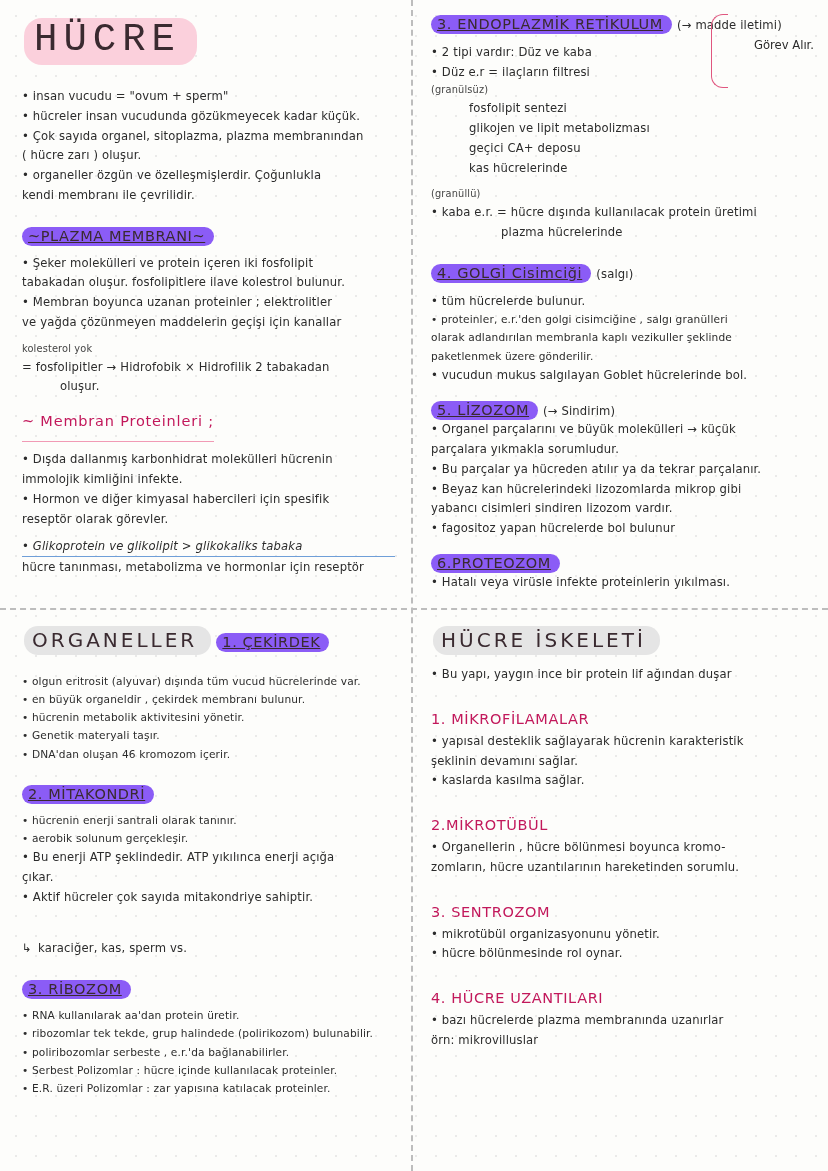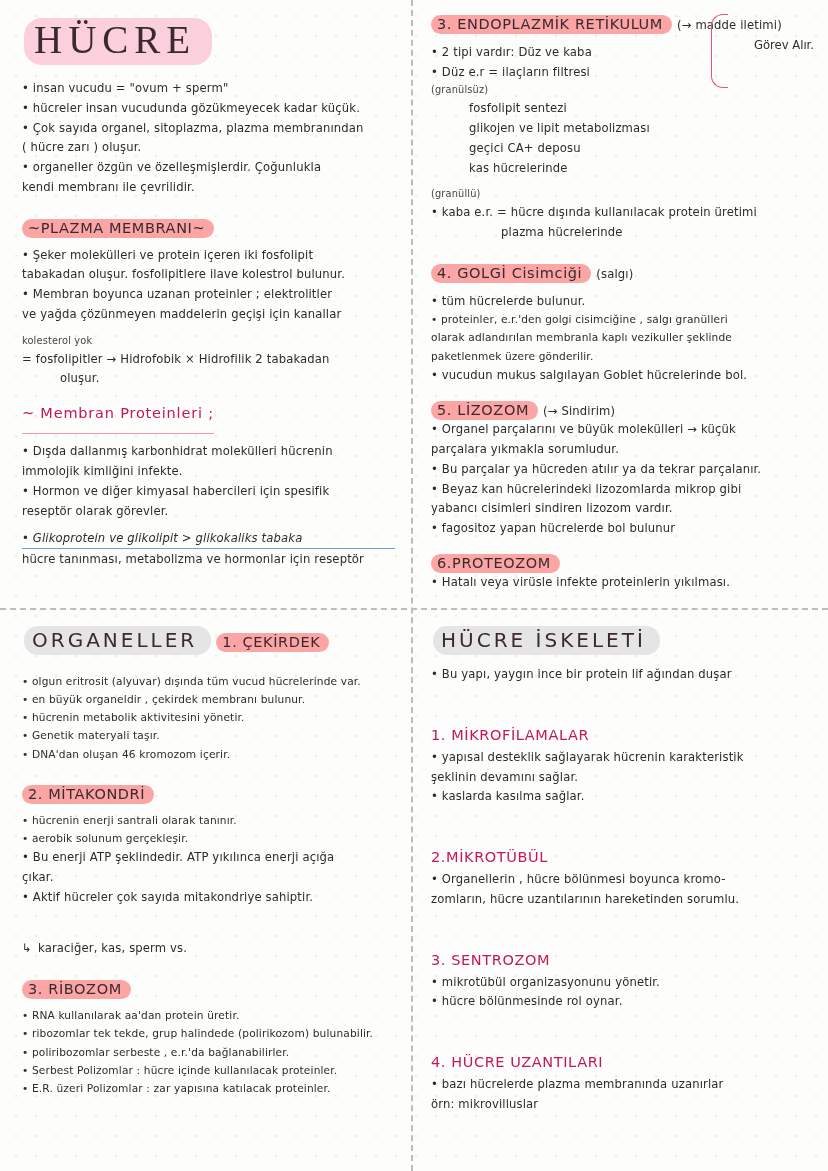--- a/index.html
+++ b/index.html
@@ -47,62 +47,63 @@
   }
   #quad-tl { left: 0;    top: 0;    width: 411px; height: 608px; padding: 14px 16px 0 22px; }
   #quad-tr { left: 413px;top: 0;    width: 415px; height: 608px; padding: 14px 10px 0 18px; }
   #quad-bl { left: 0;    top: 610px;width: 411px; height: 561px; padding: 14px 16px 0 22px; }
   #quad-br { left: 413px;top: 610px;width: 415px; height: 561px; padding: 14px 10px 0 18px; }
 
   .title-big {
     display: inline-block;
     background: #fbd0dc;
     color: #3a2a30;
-    font-family: Liberation Serif, serif;
+    font-family: Liberation Mono, monospace;
     font-size: 39px;
     letter-spacing: 6px;
     font-weight: 400;
     padding: 2px 16px 4px 10px;
     border-radius: 18px;
-    margin: 4px 0 14px 2px;
+    margin: 4px 0 22px 2px;
     line-height: 1.05;
   }
   .title-mid {
     display: inline-block;
     background: #e5e5e5;
     color: #3a2a30;
     font-size: 20px;
     letter-spacing: 3px;
     padding: 2px 14px 3px 8px;
     border-radius: 14px;
     margin: 2px 0 10px 2px;
   }
   .title-hl {
     display: inline-block;
-    background: #fca5a5;
+    background: #8b5cf6;
     color: #3a2a30;
     font-size: 14.5px;
     letter-spacing: 0.6px;
     padding: 1px 9px 2px 6px;
     border-radius: 10px;
+    text-decoration: underline;
   }
   .sub-underline {
     display: inline-block;
     color: #c2185b;
     font-size: 14.5px;
     letter-spacing: 0.8px;
     border-bottom: 1.5px solid #f19ab5;
     padding-bottom: 12px;
     margin: 2px 9px 8px 0;
   }
   .sec-head {
     font-size: 14.5px;
     color: #c2185b;
     letter-spacing: 0.6px;
-    margin: 28px 0 5px 0;
+    margin: 12px 0 5px 0;
   }
 
   .line {
     font-size: 11.6px;
     line-height: 1.62;
     color: #2b2b2b;
     margin: 0 0 1px 0;
     letter-spacing: 0.15px;
   }
   .line.sm { font-size: 10.6px; }

